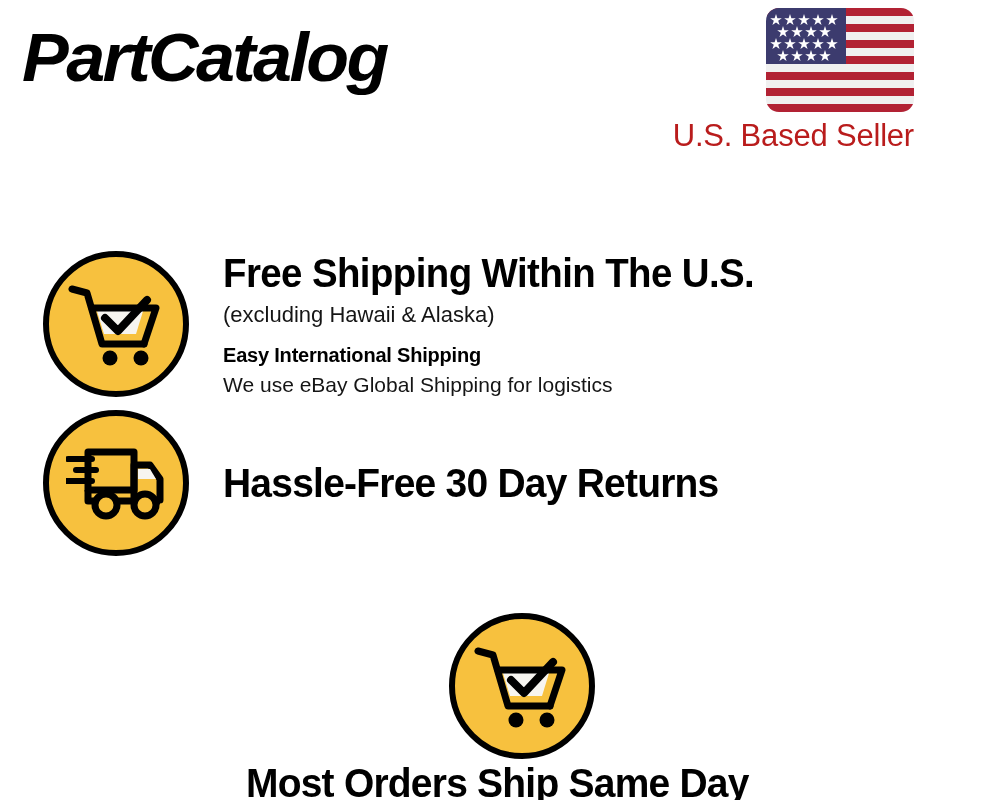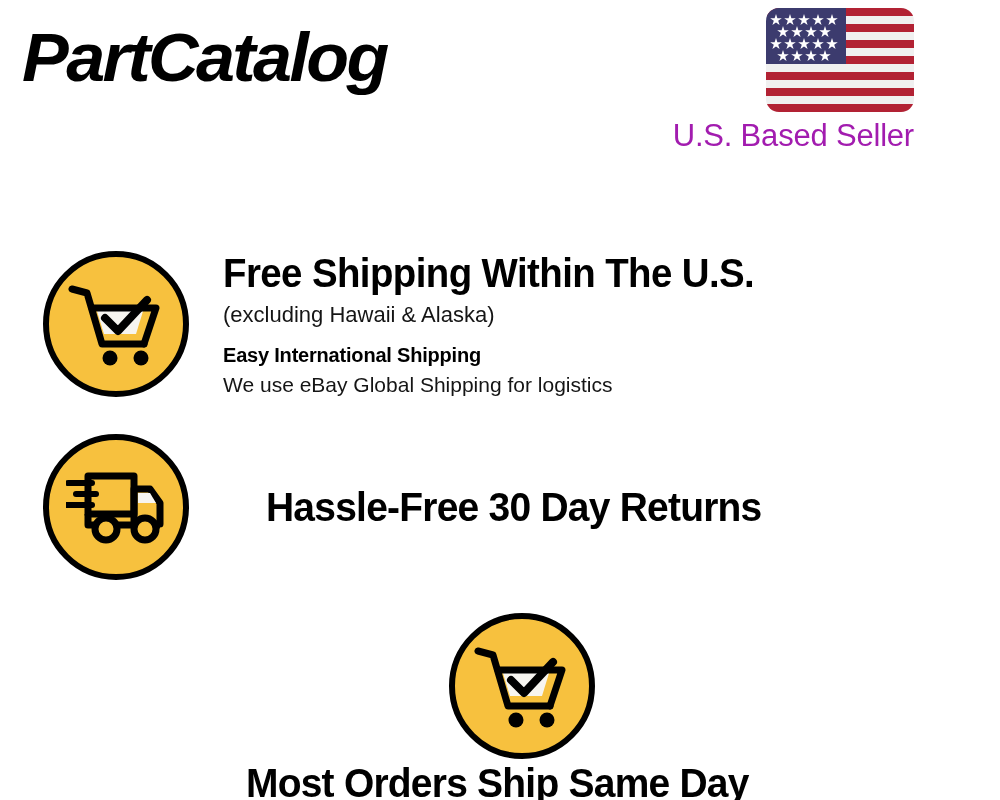--- a/index.html
+++ b/index.html
@@ -77,41 +77,41 @@
   }
   .flag-wrap svg { display: block; }
   .seller-label {
     display: block;
     margin-top: 6px;
     font-family: "Liberation Sans", sans-serif;
     font-weight: normal;
     font-size: 31px;
     line-height: 36px;
     letter-spacing: -0.2px;
-    color: #a21caf;
+    color: #b91c1c;
     white-space: nowrap;
     text-align: right;
   }
 
   
   .features {
     position: absolute;
     left: 0;
     top: 236px;
     width: 1000px;
   }
   .feature-row {
     position: absolute;
     left: 0;
     width: 1000px;
     display: flex;
     align-items: center;
   }
   .feature-row.row-0 { top: 13px;  height: 150px; }
-  .feature-row.row-1 { top: 196px; height: 150px; gap: 43px; }
+  .feature-row.row-1 { top: 172px; height: 150px; }
   .feature-row.row-2 { top: 377px; height: 150px; flex-direction: column; }
 
   .feature-icon {
     flex: 0 0 auto;
     margin-left: 43px;
     width: 146px;
     height: 146px;
     border-radius: 50%;
     background: #F7C13E;
     border: 6px solid #000000;

